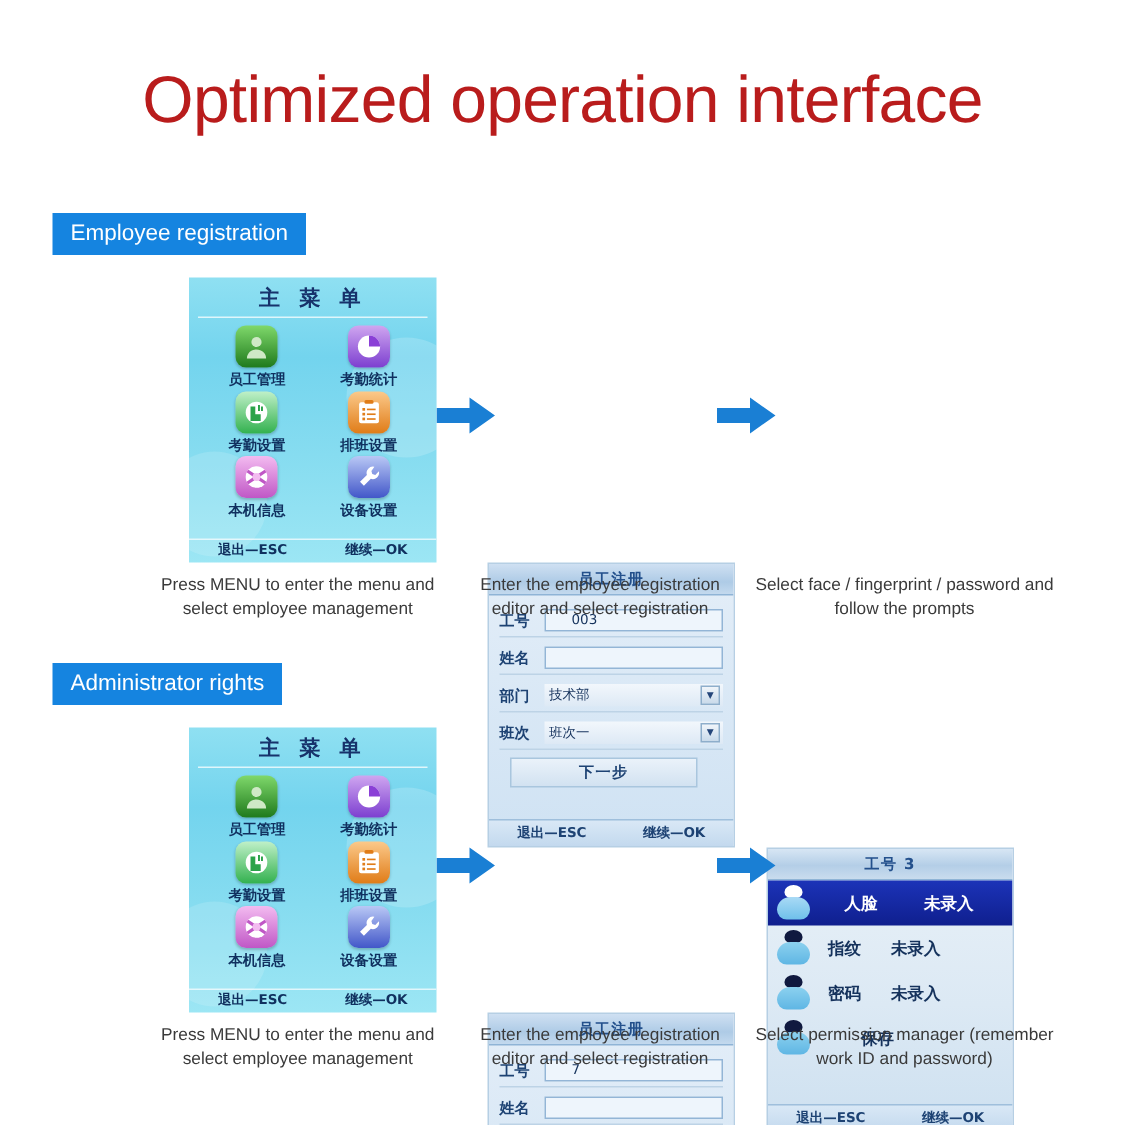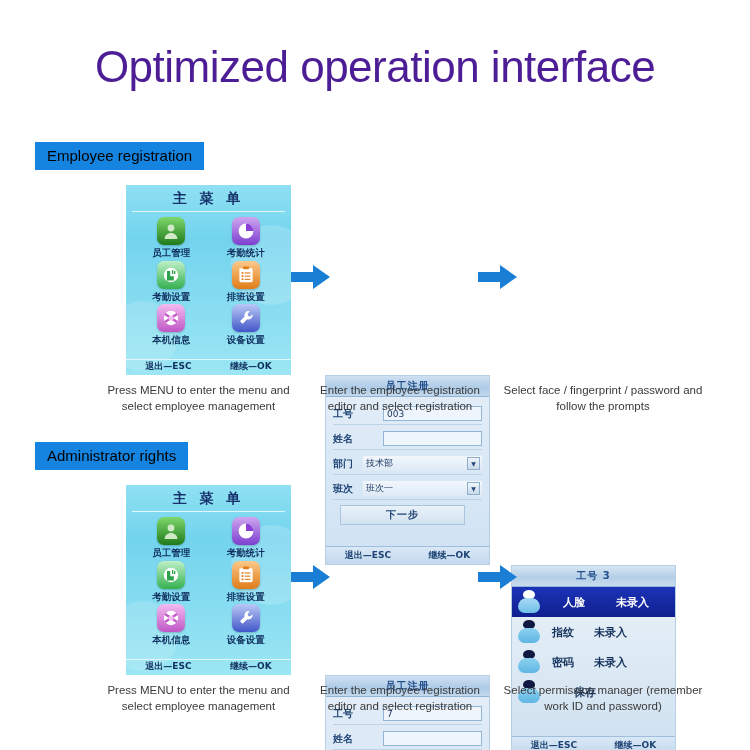--- a/index.html
+++ b/index.html
@@ -11,30 +11,30 @@
     position:relative;
   }
   .page{position:relative;width:750px;height:750px;}
 
   
   .page-title{
     position:absolute;left:0;top:42px;width:750px;
     text-align:center;
     font-size:44px;
     font-weight:400;
-    color:#4c1d95;
+    color:#b91c1c;
     letter-spacing:-0.5px;
     font-family:"Liberation Sans","DejaVu Sans",sans-serif;
   }
 
   
   .badge{
     position:absolute;
     background:#1584e0;
-    color:#000000;
+    color:#ffffff;
     font-size:15px;
     padding:6px 12px 7px 12px;
     white-space:nowrap;
     line-height:1;
   }
   #badge-employee{left:35px;top:142px;}
   #badge-admin{left:35px;top:442px;}
 
   
   .row{position:absolute;left:0;width:750px;height:240px;}
@@ -152,24 +152,23 @@
     width:30px;flex:none;
     font-size:10px;color:#1d4273;font-weight:bold;
     font-family:"DejaVu Sans","Liberation Sans",sans-serif;
   }
   .f-input{
     flex:1;height:15px;
     background:#eef5fc;
     border:1px solid #93b5d6;
     font-size:9px;color:#15325c;
     display:flex;align-items:center;
-    padding-left:3px;
+    padding-left:17px;
     box-sizing:border-box;
     font-family:"DejaVu Sans","Liberation Sans",sans-serif;
-    margin-left:20px;
   }
   .f-select{
     flex:1;height:15px;
     background:linear-gradient(180deg,#f2f7fc,#dde9f5);
     font-size:9px;color:#15325c;
     display:flex;align-items:center;justify-content:space-between;
     padding:0 2px 0 3px;
     box-sizing:border-box;
     font-family:"DejaVu Sans","Liberation Sans",sans-serif;
   }

